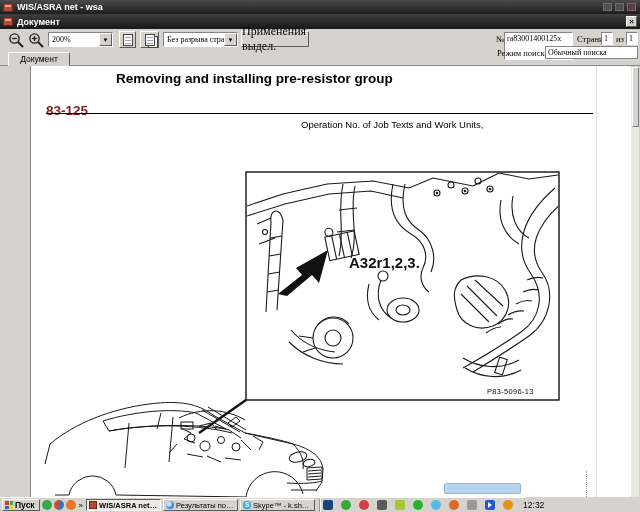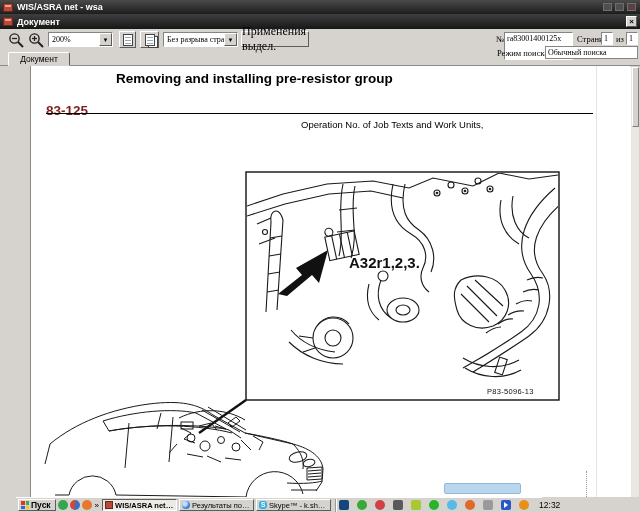--- a/index.html
+++ b/index.html
@@ -59,21 +59,21 @@
 
   
   .vscroll { position:absolute; left:630px; top:67px; width:9px; height:430px; background:#e9e7e2;
              border-left:1px solid #fff; z-index:2; }
   .vthumb { position:absolute; left:1px; top:0; width:7px; height:60px; background:#d6d3ce;
             border:1px solid; border-color:#fff #808080 #808080 #fff; }
   .pill { position:absolute; left:444px; top:483px; width:77px; height:11px; background:#b9d6ef;
           border:1px solid #93b7d8; border-radius:2px; z-index:4; }
 
   
-  .taskbar { position:absolute; left:16px; top:497px; width:526px; height:15px; background:#d6d3ce;
+  .taskbar { position:absolute; left:0; top:497px; width:526px; height:15px; background:#d6d3ce;
              border-top:1px solid #fff; display:flex; align-items:center; gap:2px; padding:0 2px; z-index:5; }
   .startbtn { height:12px; padding:0 4px 0 2px; background:#d6d3ce; border:1px solid;
               border-color:#fff #5c5c5c #5c5c5c #fff; display:flex; align-items:center; gap:2px;
               font-size:8.5px; font-weight:bold; }
   .flag { position:relative; width:8px; height:8px; }
   .flag i { position:absolute; width:3.5px; height:3.5px; }
   .flag .f1 { left:0; top:0; background:#d33; } .flag .f2 { right:0; top:0; background:#4a4; }
   .flag .f3 { left:0; bottom:0; background:#36c; } .flag .f4 { right:0; bottom:0; background:#ec2; }
   .qicon { width:10px; height:10px; border-radius:50%; flex:0 0 auto; }
   .q1 { background:#35a54e; } .q2 { background:linear-gradient(100deg,#d04a36 45%,#3a6fc4 55%); }

